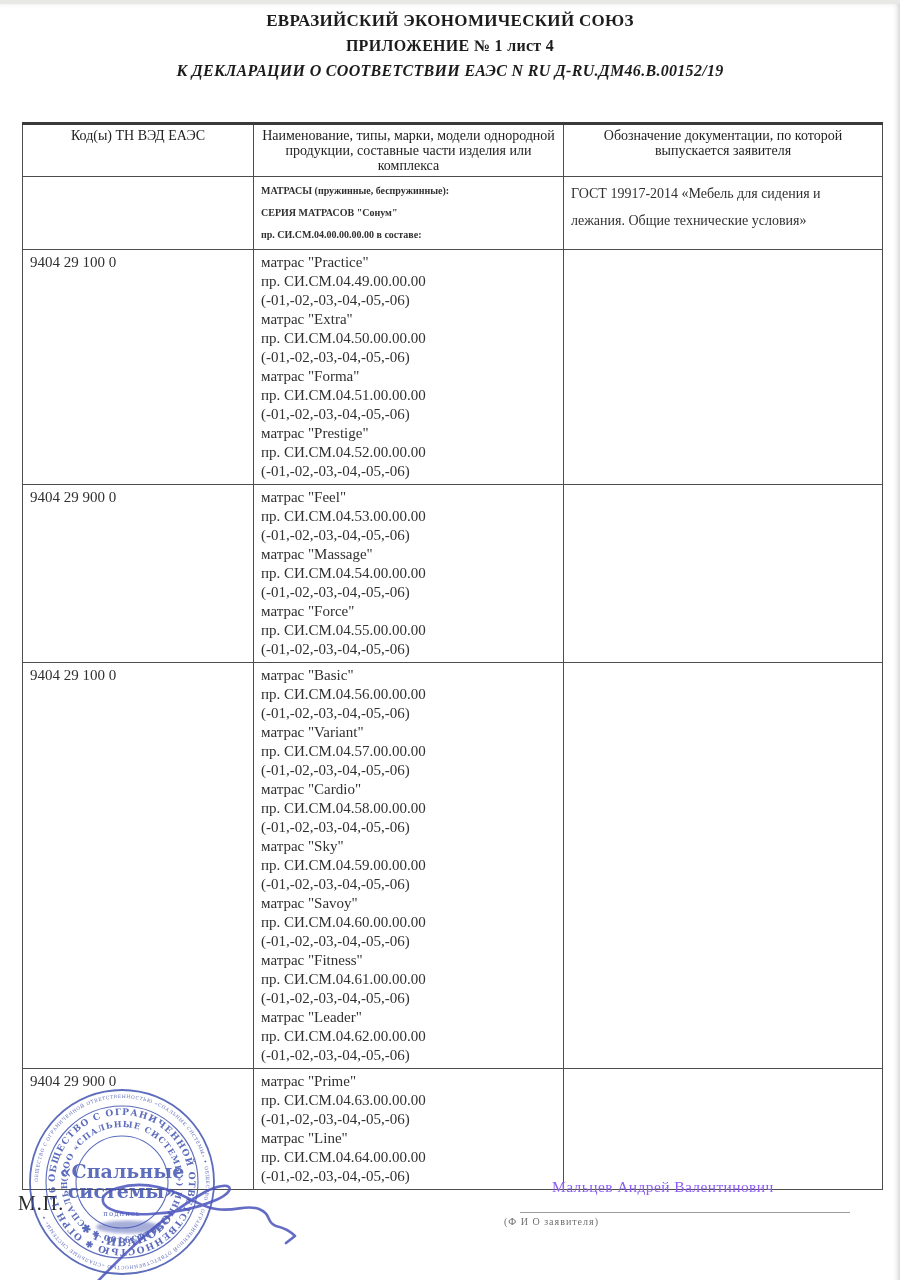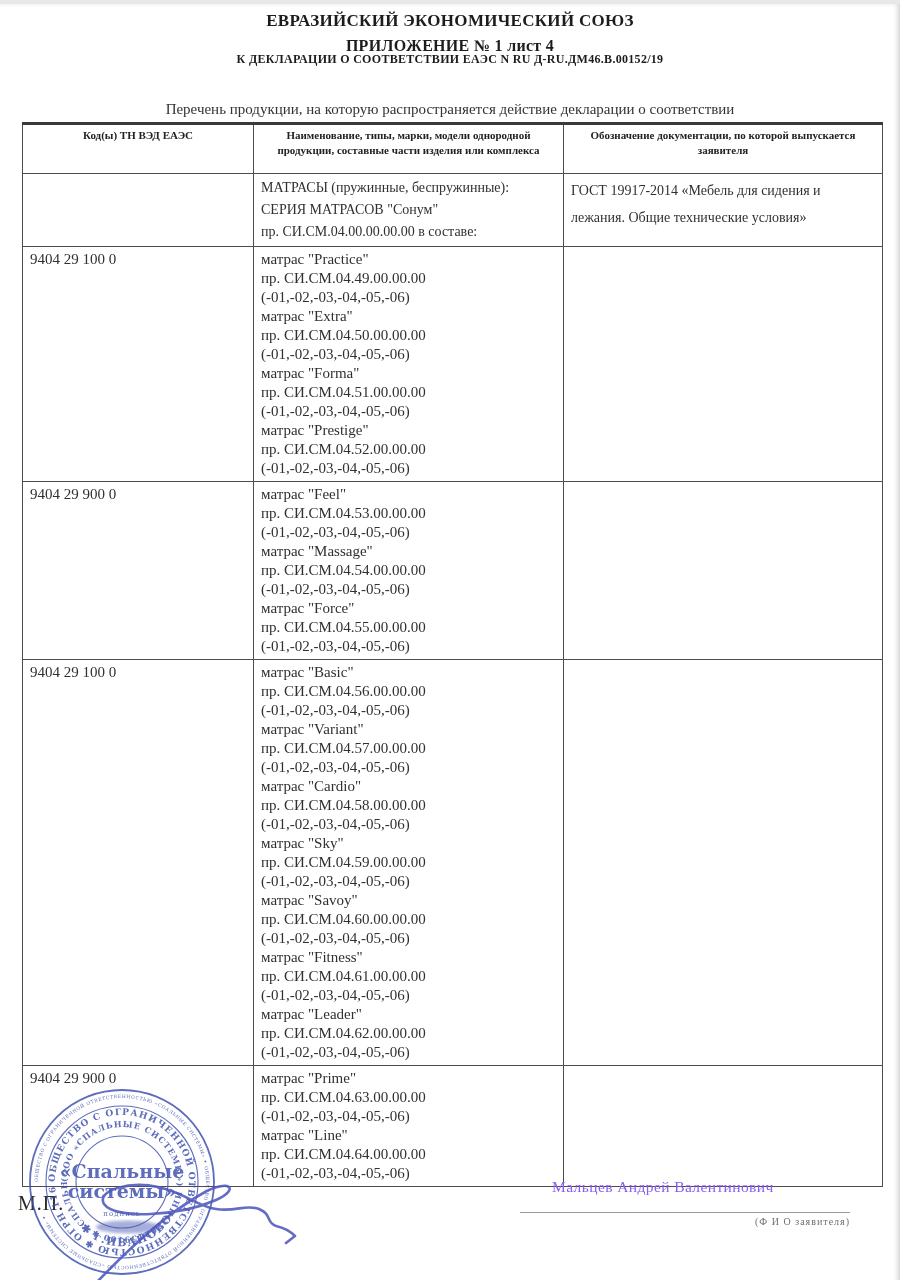--- a/index.html
+++ b/index.html
@@ -13,79 +13,78 @@
     overflow:hidden;
     box-shadow:inset -4px 0 6px -3px rgba(120,120,120,.45);
   }
   .title{
     position:absolute;left:0;width:100%;
     text-align:center;font-weight:bold;color:#1c1c1c;
     letter-spacing:.3px;
   }
   #title1{top:7px;font-size:17px;}
   #title2{top:33px;font-size:16px;}
-  #title3{top:48px;font-size:12px;}
+  #title3{top:58px;font-size:16px;font-style:italic;}
   #subtitle{
     position:absolute;top:97px;left:0;width:100%;
     text-align:center;font-size:15px;color:#333;font-weight:normal;
   }
   table.decl{
     position:absolute;left:22px;top:118px;width:860px;
     border-collapse:collapse;table-layout:fixed;
     font-size:15px;color:#303030;
   }
   table.decl th, table.decl td{
     border:1px solid #4d4d4d;
     vertical-align:top;
     padding:3px 7px;
     overflow:hidden;
   }
   table.decl{border-top:3px solid #3a3a3a;}
   thead th{
-    font-size:11px;font-weight:bold;text-align:center;
+    font-size:14px;font-weight:normal;text-align:center;
     line-height:15px;padding:5px 6px;height:42px;color:#222;
     vertical-align:top;
   }
   td.col-code{font-size:15px;line-height:19px;}
   td.col-products .pline{line-height:19px;white-space:nowrap;}
   td.col-doc{font-size:14px;line-height:27px;padding:4px 8px;}
   tr.row0 td{height:58px;}
-  tr.row0 .pline{line-height:22px;font-size:14px;}
+  tr.row0 .pline{line-height:22px;font-size:10px;font-weight:bold;}
   tr.row1 td{height:220px;}
   tr.row2 td{height:164px;}
   tr.row3 td{height:394px;}
   tr.row4 td{height:112px;}
   #mp-label{
     position:absolute;left:18px;top:1188px;
     font-size:20px;color:#2a2a2a;letter-spacing:1px;
   }
   #applicant-name{
     position:absolute;left:552px;top:1174px;width:330px;
     text-align:left;font-size:15.5px;color:#8b5cf6;letter-spacing:.4px;
   }
   #applicant-line{
     position:absolute;left:520px;top:1208px;width:330px;
     border-top:1px solid #9a9a9a;height:0;
   }
   #applicant-caption{
-    position:absolute;left:520px;top:1212px;width:330px;
-    text-align:right;font-size:10px;color:#6f6f6f;letter-spacing:1px;
+    position:absolute;left:504px;top:1212px;width:330px;
+    text-align:left;font-size:10px;color:#6f6f6f;letter-spacing:1px;
   }
   #stamp-svg{position:absolute;left:22px;top:1078px;opacity:.92;}
   #signature-svg{position:absolute;left:0;top:0;pointer-events:none;}
 </style>
 </head>
 <body>
 
 <div class="page">
 
   <div id="title1" class="title">ЕВРАЗИЙСКИЙ ЭКОНОМИЧЕСКИЙ СОЮЗ</div>
   <div id="title2" class="title">ПРИЛОЖЕНИЕ № 1 лист 4</div>
   <div id="title3" class="title">К ДЕКЛАРАЦИИ О СООТВЕТСТВИИ ЕАЭС N RU Д-RU.ДМ46.В.00152/19</div>
-  <div id="subtitle">Перечень продукции, на которую распространяется действие декларации о соответствии</div>
 
   <table class="decl">
     <colgroup>
       <col style="width:231px">
         <col style="width:310px">
         <col style="width:319px">
     </colgroup>
     <thead>
       <tr>
         <th>Код(ы) ТН ВЭД ЕАЭС</th>

